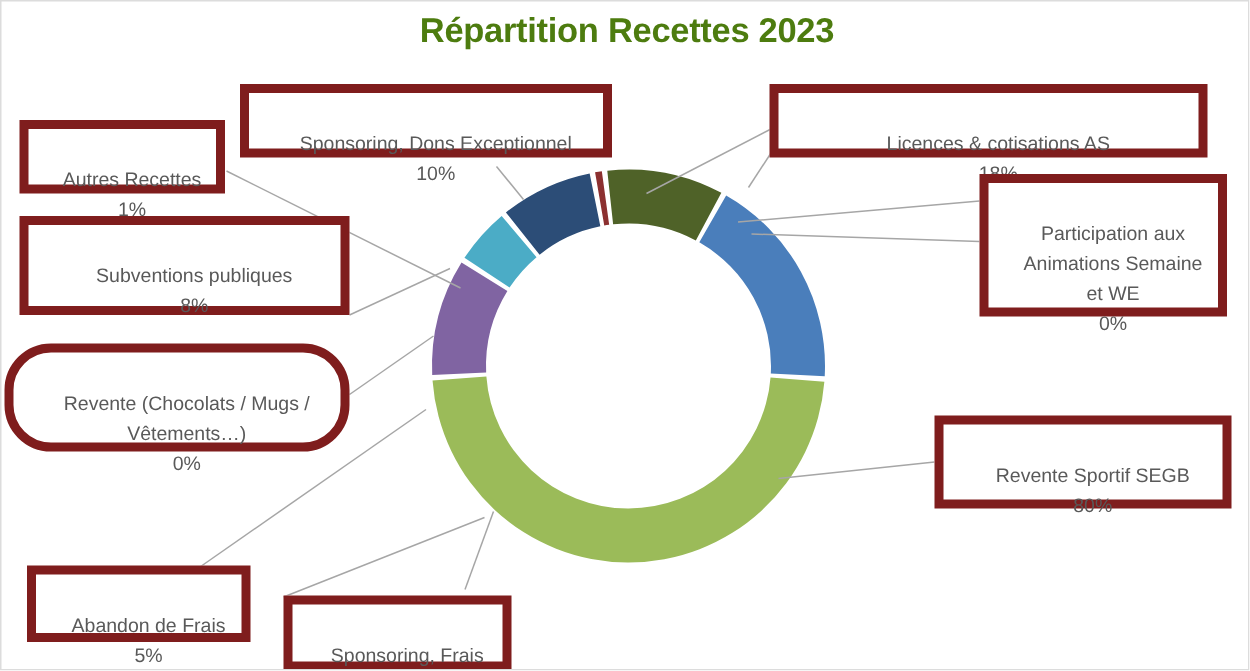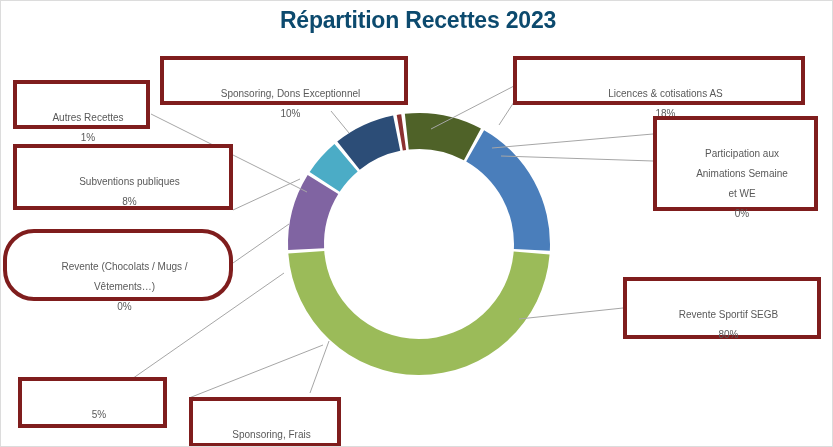--- a/index.html
+++ b/index.html
@@ -18,45 +18,45 @@
     border: 1px solid #dcdcdc;
   }
   #chart-title {
     position: absolute;
     left: 272px;
     top: 6px;
     width: 290px;
     text-align: center;
     font-size: 23px;
     font-weight: bold;
-    color: #0c4a6e;
+    color: #4d7c0f;
     letter-spacing: -0.2px;
     white-space: nowrap;
   }
   svg.leaders {
     position: absolute;
     left: 0;
     top: 0;
     width: 833px;
     height: 447px;
   }
   svg.donut {
     position: absolute;
     left: 0;
     top: 0;
     width: 833px;
     height: 447px;
   }
   .cb {
     position: absolute;
     box-sizing: border-box;
-    border: 4px solid #7f1d1d;
+    border: 6px solid #7f1d1d;
     background: #ffffff;
     color: #595959;
-    font-size: 10px;
+    font-size: 13px;
     line-height: 20px;
     text-align: center;
     padding: 4px 5px 5px 18px;
     white-space: pre-line;
   }
   .cb .pct { display: block; }
 </style>
 </head>
 <body>
 
@@ -125,20 +125,21 @@
 Vêtements…)</span>
     <span class="pct">0%</span>
   </div>
 
   <div class="cb" style="left:622px; top:276px; width:198px; height:62px;">
     <span>Revente Sportif SEGB</span>
     <span class="pct">80%</span>
   </div>
 
   <div class="cb" style="left:17px; top:376px; width:149px; height:51px;">
+    <span>Abandon de Frais</span>
     <span class="pct">5%</span>
   </div>
 
   <div class="cb" style="left:188px; top:396px; width:152px; height:50px;">
     <span>Sponsoring, Frais</span>
     <span class="pct">10%</span>
   </div>
 
 </div>
 

